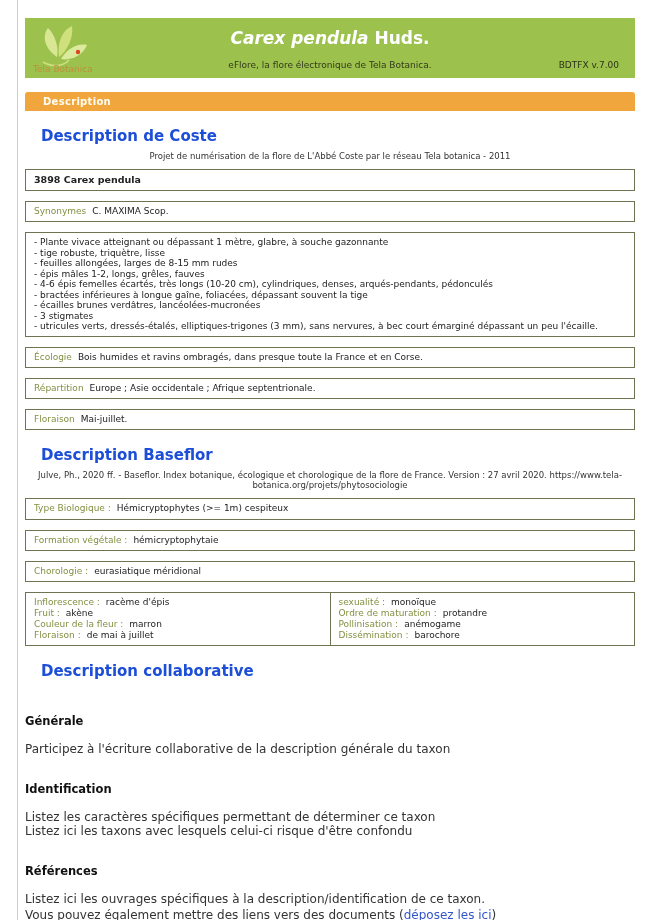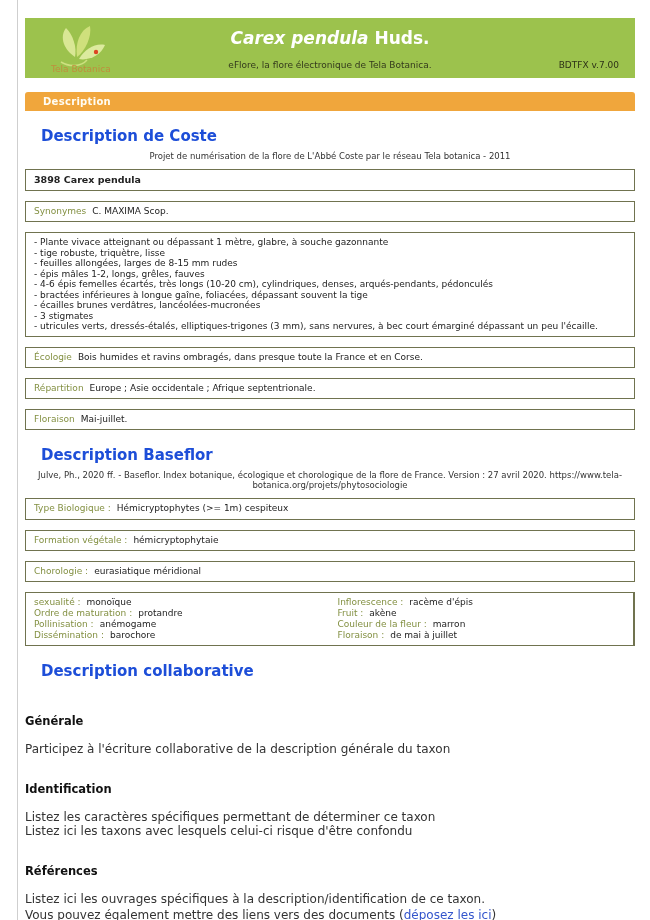--- a/index.html
+++ b/index.html
@@ -3,21 +3,21 @@
 <meta charset="utf-8">
 <style>
   html,body{margin:0;padding:0;background:#fff;}
   body{font-family:"DejaVu Sans","Liberation Sans",sans-serif;color:#222;}
   .page{position:relative;width:650px;height:920px;background:#fff;overflow:hidden;}
   .page-edge{position:absolute;left:17px;top:0;bottom:0;width:1px;background:#cfcfcf;}
   .content{position:absolute;left:25px;top:0;width:610px;}
 
   
   .banner{position:relative;margin-top:18px;height:60px;background:#9cc24d;}
-  .logo{position:absolute;left:24px;top:4px;width:90px;height:52px;cursor:pointer;}
+  .logo{position:absolute;left:6px;top:4px;width:90px;height:52px;cursor:pointer;}
   .banner-title{position:absolute;left:0;right:0;top:10px;text-align:center;
     color:#fff;font-size:17px;line-height:20px;font-weight:bold;margin:0;}
   .banner-title em{font-style:italic;}
   .banner-sub{position:absolute;left:0;right:0;bottom:8px;text-align:center;
     color:#33391c;font-size:9px;}
   .banner-version{position:absolute;right:16px;bottom:8px;color:#2e3317;font-size:9px;}
 
   
   .tabbar{margin-top:14px;height:19px;background:#f0a63c;border-radius:3px 3px 0 0;
     display:flex;align-items:center;}
@@ -125,54 +125,54 @@
 
             <div class="box">
               <span class="lbl">Formation végétale :</span><span>hémicryptophytaie</span>
             </div>
 
             <div class="box">
               <span class="lbl">Chorologie :</span><span>eurasiatique méridional</span>
             </div>
           </div>
         <div class="box split">
+          <div class="col left">
+
+              <div class="drow">
+                <span class="lbl">Inflorescence :</span><span>racème d'épis</span>
+              </div>
+
+              <div class="drow">
+                <span class="lbl">Fruit :</span><span>akène</span>
+              </div>
+
+              <div class="drow">
+                <span class="lbl">Couleur de la fleur :</span><span>marron</span>
+              </div>
+
+              <div class="drow">
+                <span class="lbl">Floraison :</span><span>de mai à juillet</span>
+              </div>
+            </div>
           <div class="col right">
 
               <div class="drow">
                 <span class="lbl">sexualité :</span><span>monoïque</span>
               </div>
 
               <div class="drow">
                 <span class="lbl">Ordre de maturation :</span><span>protandre</span>
               </div>
 
               <div class="drow">
                 <span class="lbl">Pollinisation :</span><span>anémogame</span>
               </div>
 
               <div class="drow">
                 <span class="lbl">Dissémination :</span><span>barochore</span>
-              </div>
-            </div>
-          <div class="col left">
-
-              <div class="drow">
-                <span class="lbl">Inflorescence :</span><span>racème d'épis</span>
-              </div>
-
-              <div class="drow">
-                <span class="lbl">Fruit :</span><span>akène</span>
-              </div>
-
-              <div class="drow">
-                <span class="lbl">Couleur de la fleur :</span><span>marron</span>
-              </div>
-
-              <div class="drow">
-                <span class="lbl">Floraison :</span><span>de mai à juillet</span>
               </div>
             </div>
         </div>
       </div>
     </section>
 
     <section class="collab">
       <h2 class="sec">Description collaborative</h2>
 
       <h3 class="first">Générale</h3>

